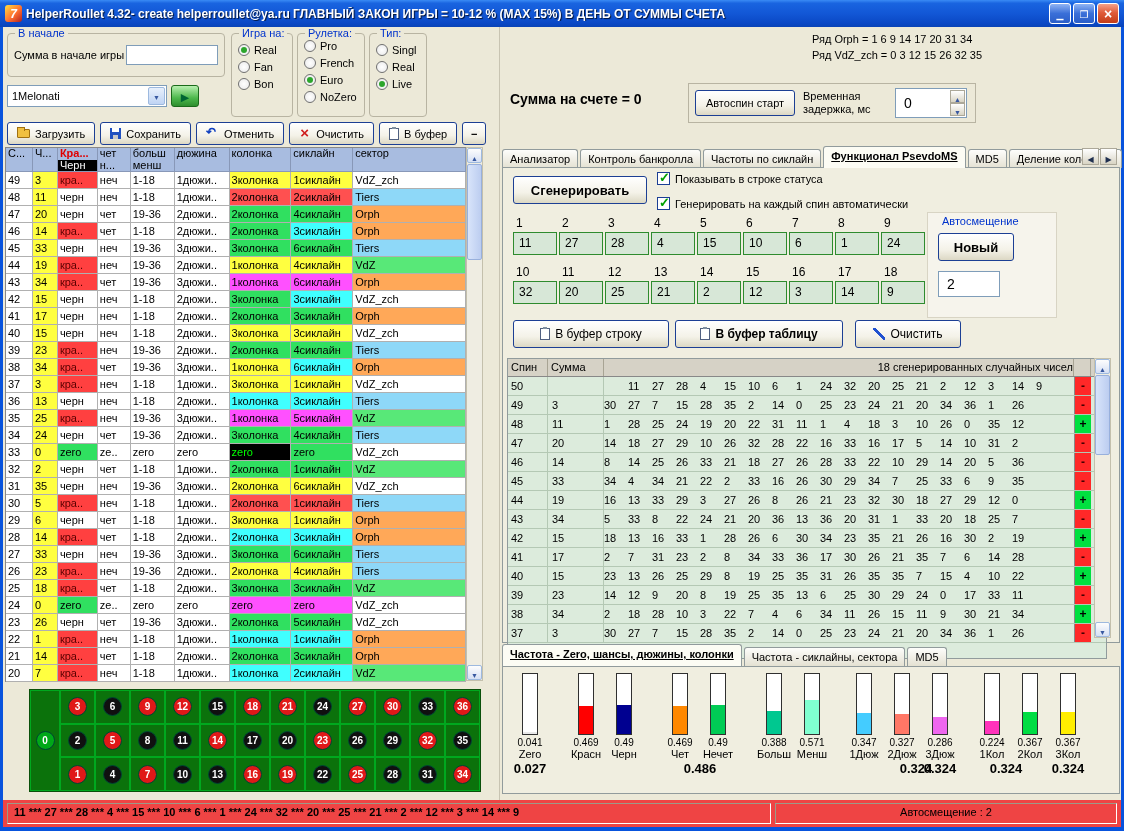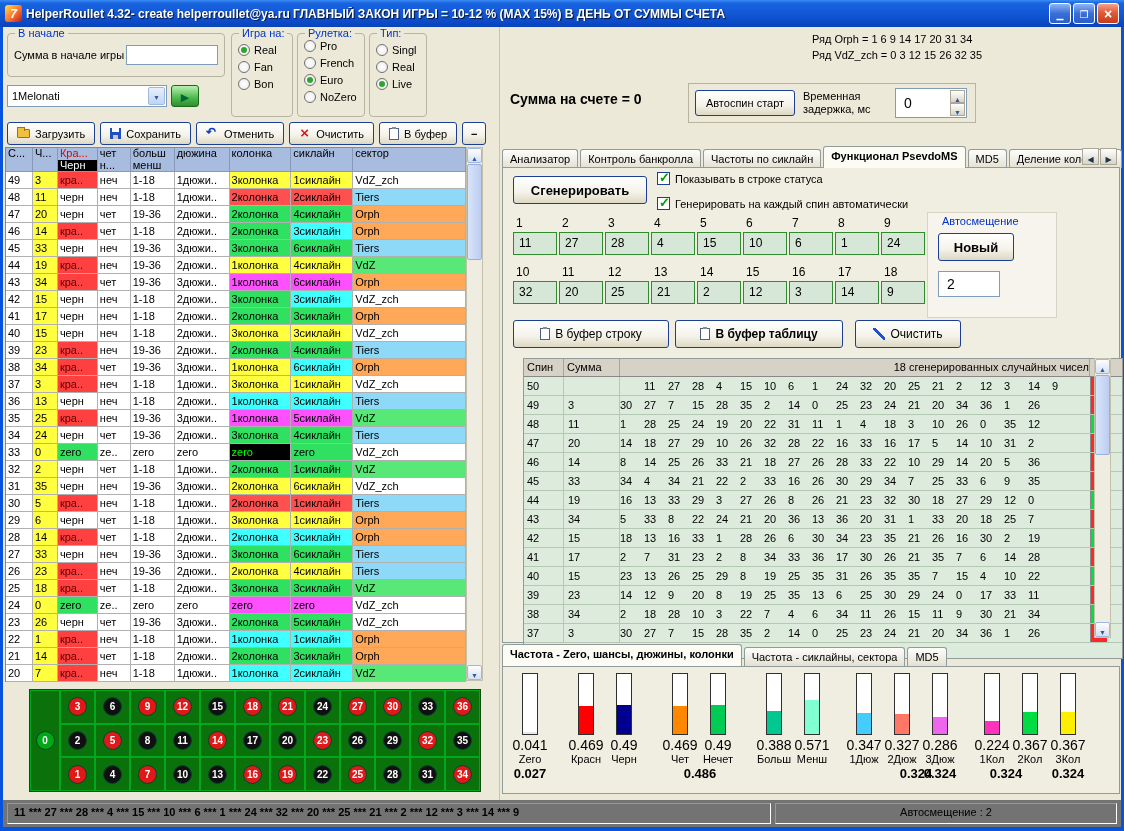--- a/index.html
+++ b/index.html
@@ -83,21 +83,21 @@
 .balance{position:absolute;left:10px;top:64px;font-size:14px;font-weight:bold;}
 .ctrlbox{position:absolute;left:188px;top:56px;width:288px;height:40px;border:1px solid #b8b4a2;}
 .autospin{position:absolute;left:6px;top:6px;width:100px;height:26px;}
 .delay-label{position:absolute;left:114px;top:6px;width:86px;font-size:11px;line-height:13px;}
 .spinner{position:absolute;left:206px;top:4px;width:72px;height:30px;border:1px solid #7f9db9;background:#fff;}
 .spin-val{position:absolute;left:8px;top:6px;font-size:14px;}
 .spin-btn{position:absolute;right:1px;width:15px;height:13px;border:1px solid #aca899;background:linear-gradient(180deg,#fff,#d8d4c4);display:flex;align-items:center;justify-content:center;}
 
 .tabbar{position:absolute;display:flex;align-items:flex-end;height:22px;}
 .tab{border:1px solid #919b9c;border-bottom:none;border-radius:3px 3px 0 0;padding:3px 7px 2px 7px;font-size:11px;background:linear-gradient(180deg,#fdfdfb,#e4e1d2);margin-right:2px;height:19px;white-space:nowrap;}
-.tab.active{background:#fcfcf4;height:22px;font-weight:bold;position:relative;z-index:2;}
+.tab.active{background:#fcfcf4;height:22px;font-weight:bold;position:relative;z-index:2;text-decoration:underline;}
 .tab-scroll{position:absolute;right:4px;top:2px;display:flex;gap:1px;}
 .tab-scroll .sb2{width:17px;height:17px;border:1px solid #aca899;background:linear-gradient(180deg,#fff,#d8d4c4);display:flex;align-items:center;justify-content:center;}
 .content-box{position:absolute;left:2px;top:140px;width:618px;height:476px;border:1px solid #919b9c;background:#f0eee0;}
 
 .genbtn{position:absolute;left:10px;top:8px;width:134px;height:28px;font-size:13px;font-weight:bold;}
 .cbrow{position:absolute;left:154px;display:flex;align-items:center;gap:5px;}
 .cbx{width:13px;height:13px;border:1px solid #1c3f94;background:#fff;position:relative;flex:0 0 13px;}
 .cbx::before{content:"✓";position:absolute;left:1px;top:-3px;color:#00a000;font-size:13px;font-weight:bold;}
 .cbl{font-size:11px;white-space:nowrap;}
 .gen-grid{position:absolute;left:10px;top:48px;}
@@ -107,43 +107,43 @@
 .grid-cell{width:44px;height:23px;margin-right:2px;border:1px solid #2e8b2e;background:#d7e7d7;font-size:12px;line-height:21px;padding-left:5px;}
 .ashift{position:absolute;left:424px;top:44px;width:130px;height:106px;border:1px solid #d8d4c4;background:#f6f4ec;}
 .ashift-label{position:absolute;left:14px;top:2px;color:#0033cc;font-size:11px;}
 .newbtn{position:absolute;left:10px;top:20px;width:76px;height:28px;font-size:13px;font-weight:bold;}
 .shiftval{position:absolute;left:10px;top:58px;width:62px;height:26px;border:1px solid #7f9db9;background:#fff;font-size:14px;line-height:24px;padding-left:8px;}
 .bufrow .xpbtn{position:absolute;height:28px;}
 .buf1{left:10px;top:152px;width:156px;font-size:12px;}
 .buf2{left:172px;top:152px;width:168px;font-size:12px;font-weight:bold;}
 .buf3{left:352px;top:152px;width:106px;font-size:12px;}
 
-.gentable{position:absolute;left:20px;top:190px;width:600px;height:301px;border:1px solid #919b9c;background:#dcebdc;overflow:hidden;}
+.gentable{position:absolute;left:4px;top:190px;width:600px;height:301px;border:1px solid #919b9c;background:#dcebdc;overflow:hidden;}
 .gt-head{display:flex;height:18px;background:#d6d2c6;border-bottom:1px solid #888;}
 .gt-head div{font-size:11px;line-height:17px;padding-left:3px;border-right:1px solid #a8a494;overflow:hidden;white-space:nowrap;}
 .gh-spin{width:40px;}.gh-fell{width:56px;}.gh-nums{width:470px;}.gh-sign{width:17px;}
 .gt-row{display:flex;height:19px;border-bottom:1px solid #b4c8b4;}
 .gt-spin{width:40px;font-size:11px;line-height:18px;padding-left:3px;border-right:1px solid #b4c8b4;}
 .gt-fell{width:56px;font-size:11px;line-height:18px;padding-left:4px;border-right:1px solid #b4c8b4;}
 .gt-nums{width:470px;overflow:hidden;white-space:nowrap;}
 .gt-num{display:inline-block;width:24px;font-size:11px;line-height:18px;overflow:hidden;}
 .gt-sign{width:17px;text-align:center;font-size:12px;font-weight:bold;line-height:18px;border-left:1px solid #888;}
 .gt-sign.pos{background:#00e040;}
 .gt-sign.neg{background:#ff2828;color:#400;}
 
 .gaugebox{position:absolute;left:2px;top:639px;width:618px;height:128px;border:1px solid #919b9c;background:#f0eee0;}
 .gauges{position:absolute;left:10px;top:6px;display:flex;align-items:flex-start;}
 .gauge{display:flex;flex-direction:column;align-items:center;width:34px;}
 .gbar{width:16px;height:62px;border:1px solid #303030;background:#fff;position:relative;}
 .gfill{position:absolute;bottom:0;left:0;right:0;}
-.gval{font-size:14px;margin-top:2px;white-space:nowrap;}
+.gval{font-size:10px;margin-top:2px;white-space:nowrap;}
 .glabel{font-size:11px;white-space:nowrap;}
 .gbold{font-size:13px;font-weight:bold;margin-top:1px;height:15px;}
 
-.statusbar{position:absolute;left:3px;top:800px;width:1118px;height:27px;background:#737373;display:flex;gap:4px;padding:3px 4px;}
+.statusbar{position:absolute;left:3px;top:800px;width:1118px;height:27px;background:#ef4444;display:flex;gap:4px;padding:3px 4px;}
 .sb-sec{border:1px solid;border-color:#9d9a88 #fff #fff #9d9a88;padding:2px 6px;font-size:11px;white-space:nowrap;overflow:hidden;}
 .sb-left{width:764px;font-weight:bold;}
 .sb-right{flex:1;text-align:center;}
 </style>
 </head>
 <body>
 
 <div class="window">
   <div class="titlebar">
     <div class="app-icon">7</div>
@@ -265,21 +265,21 @@
         <div class="lthead">
             <div class="hcell c0">
               <div class="ht">С...</div>
               <div class="hb"></div>
             </div>
             <div class="hcell c1">
               <div class="ht">Ч...</div>
               <div class="hb"></div>
             </div>
             <div class="hcell c2">
-              <div class="ht" style="color: rgb(224, 0, 0);">Кра...</div>
+              <div class="ht" style="color: rgb(224, 0, 0); font-weight: bold;">Кра...</div>
               <div class="hb hb-dark">Черн</div>
             </div>
             <div class="hcell c3">
               <div class="ht">чет</div>
               <div class="hb">н...</div>
             </div>
             <div class="hcell c4">
               <div class="ht">больш</div>
               <div class="hb">менш</div>
             </div>

